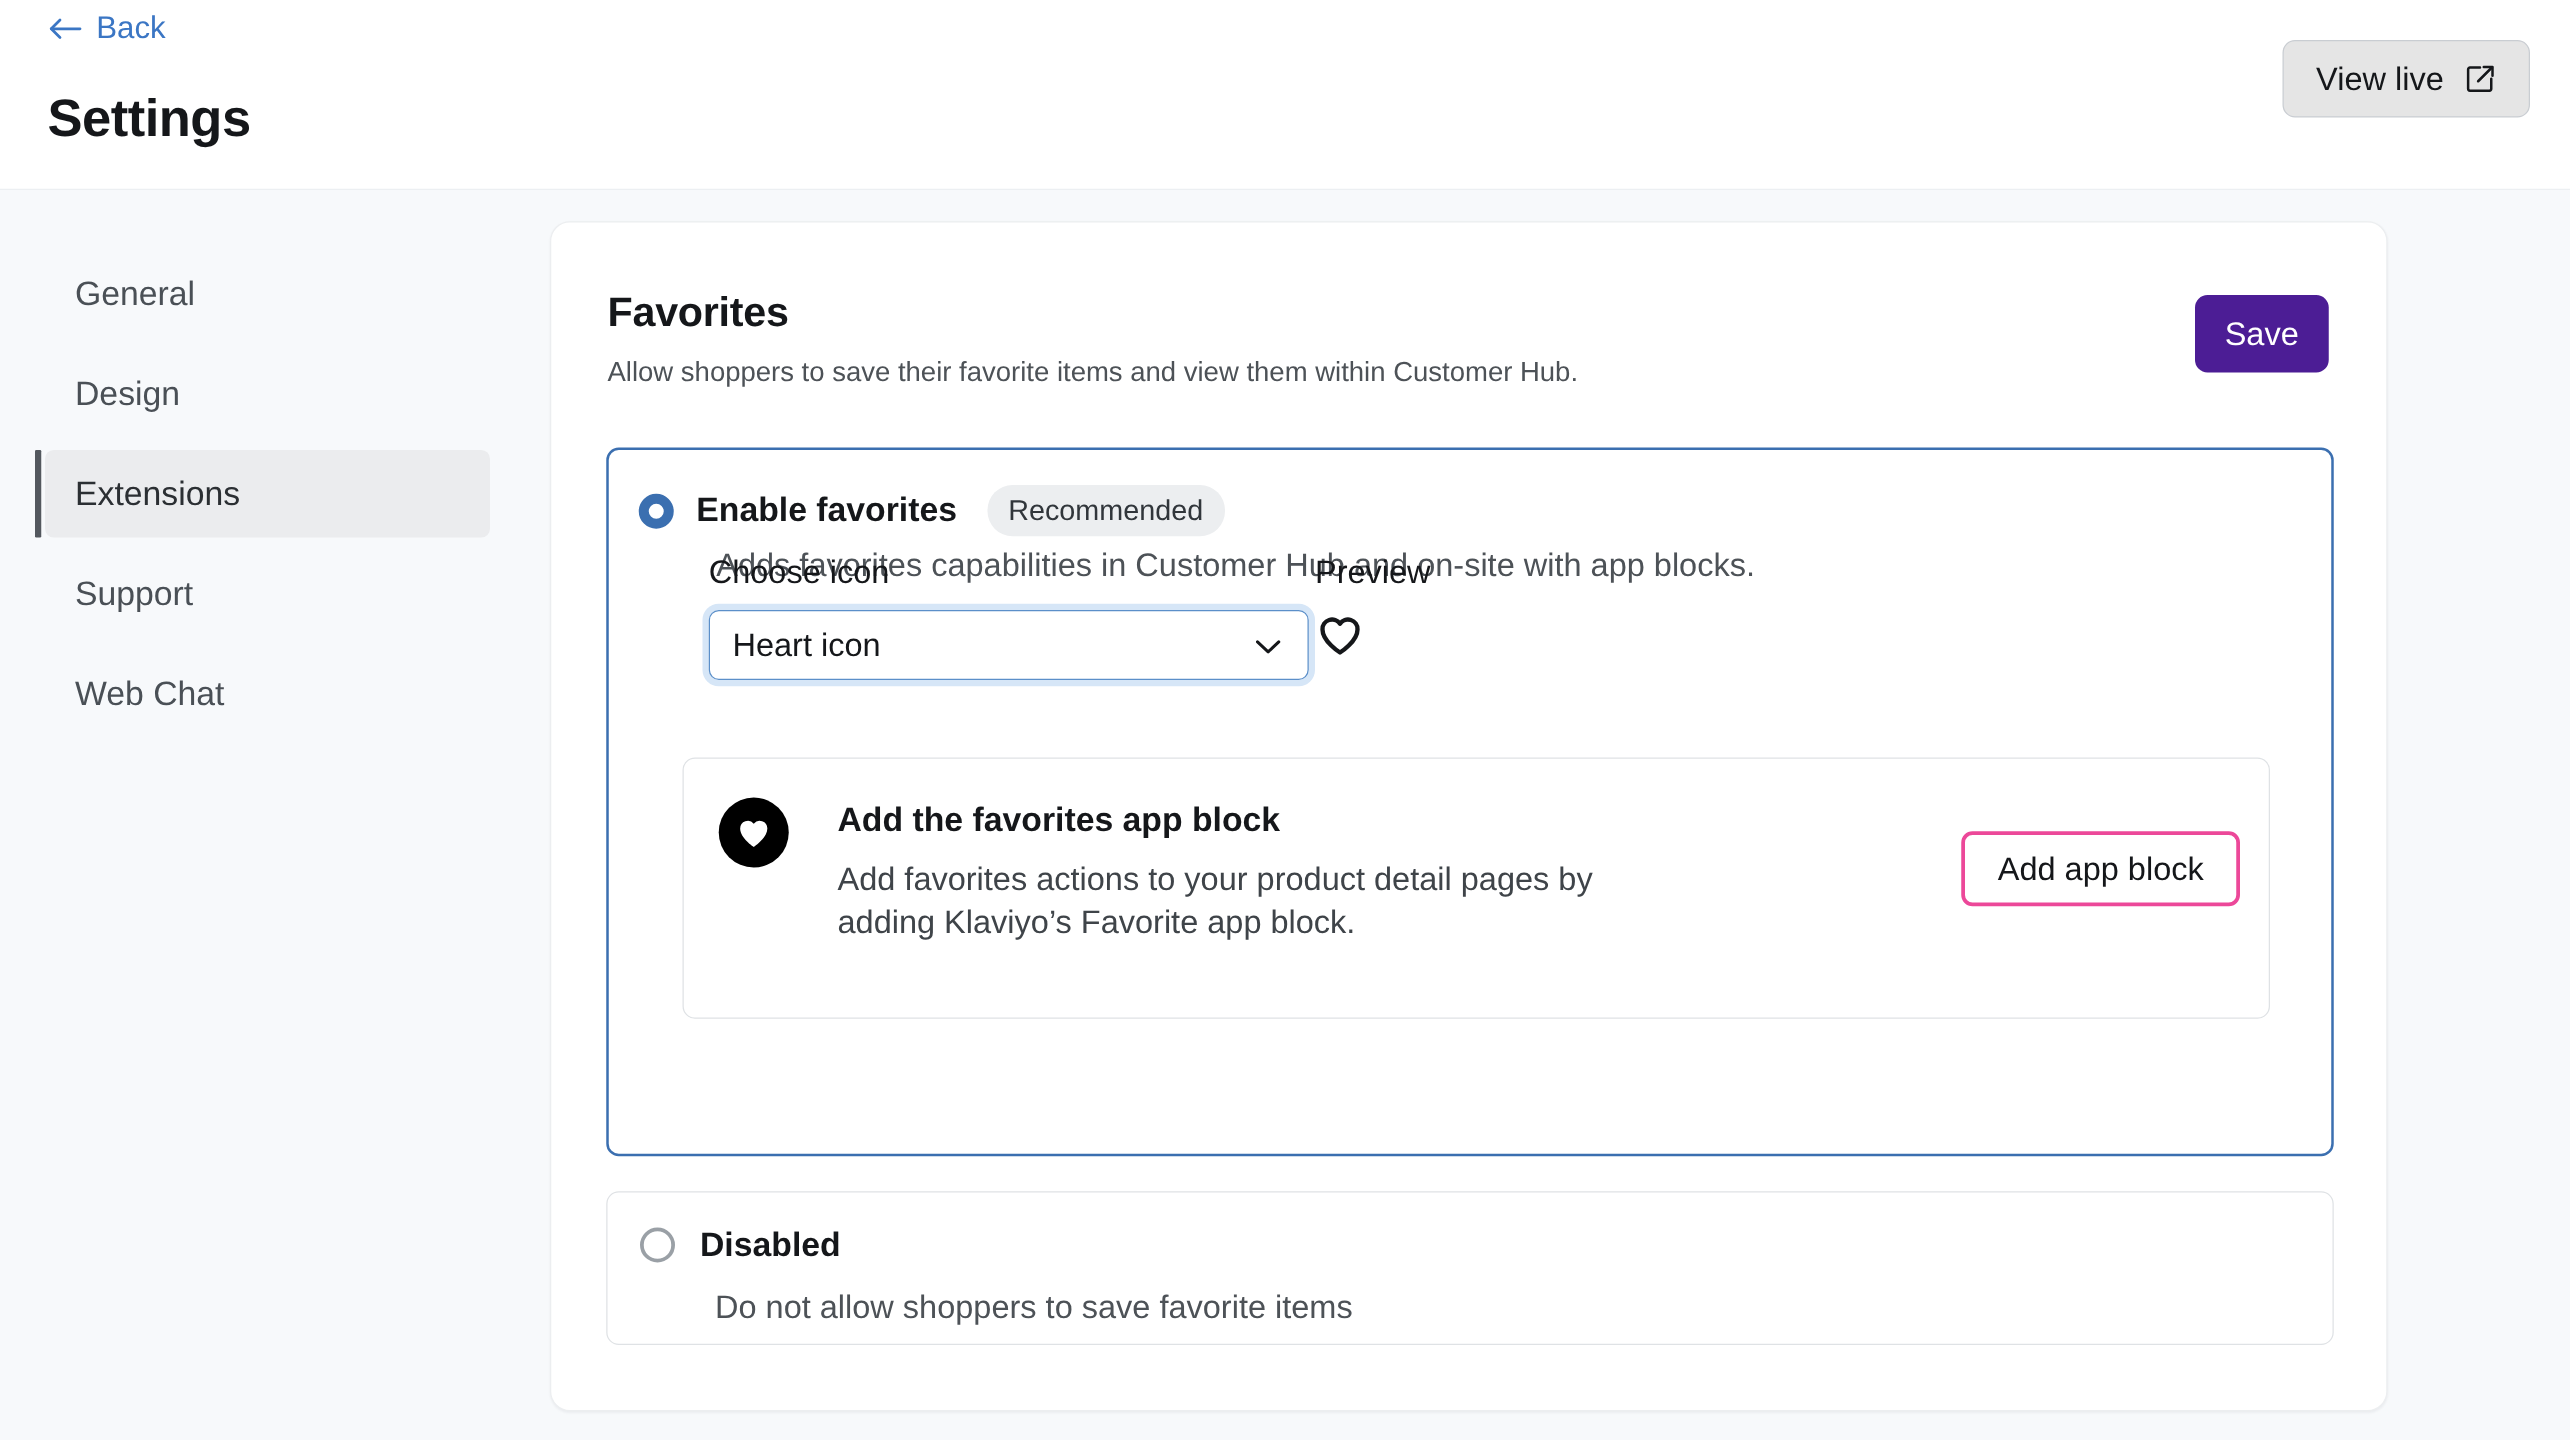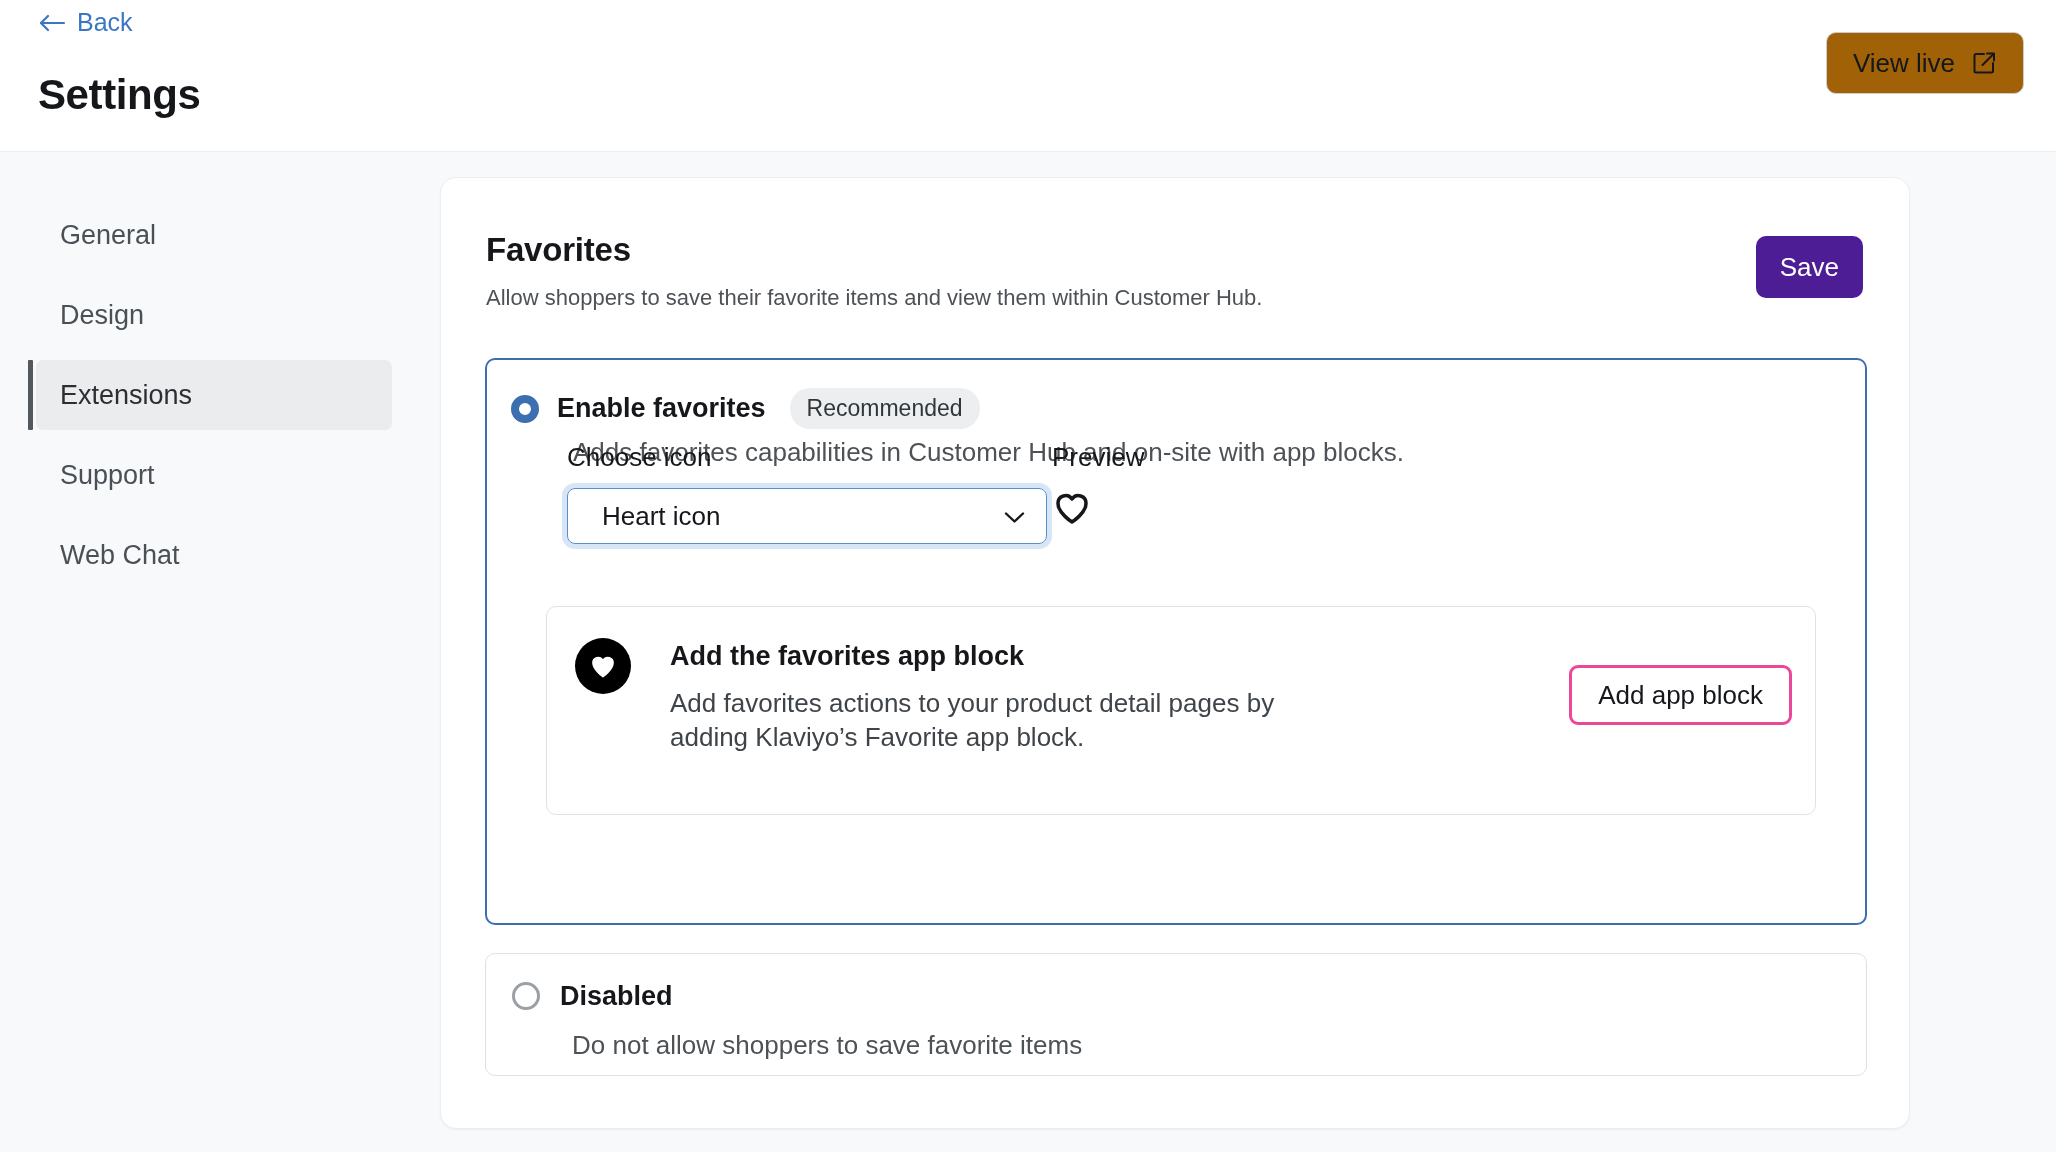--- a/index.html
+++ b/index.html
@@ -25,21 +25,21 @@
   .back-arrow { display: block; width: 28px; height: 22px; }
   .page-title {
     position: absolute; left: 38px; top: 74px;
     font-size: 42px; font-weight: 700; color: #15171a; letter-spacing: -0.4px;
     line-height: 1;
   }
   .view-live-btn {
     position: absolute; right: 32px; top: 32px;
     height: 62px; padding: 0 26px;
     display: flex; align-items: center; gap: 16px;
-    background: #a16207; border: 1px solid #c9cdd2; border-radius: 10px;
+    background: #e5e5e5; border: 1px solid #c9cdd2; border-radius: 10px;
     font-size: 26px; color: #15171a; cursor: pointer;
   }
   .ext-icon { display: block; width: 26px; height: 26px; }
 
   
   .sidebar { position: absolute; left: 0; top: 152px; width: 420px; padding-top: 48px; }
   .nav-item {
     position: relative; display: flex; align-items: center;
     height: 70px; margin: 0 28px 10px 36px; padding-left: 24px;
     font-size: 27px; color: #4a5056; border-radius: 7px; cursor: pointer;
@@ -91,21 +91,21 @@
   .field-label { position: absolute; font-size: 26px; color: #15171a; }
   .select-wrap {
     position: absolute; left: 80px; top: 128px; width: 480px; height: 56px;
     border-radius: 8px;
     box-shadow: 0 0 0 5px #d6e6f7;
   }
   .select-box {
     width: 100%; height: 100%;
     border: 1px solid #5b8fc9; border-radius: 8px; background: #ffffff;
     display: flex; align-items: center; justify-content: space-between;
-    padding: 0 18px 0 34px; font-size: 26px; color: #15171a; cursor: pointer;
+    padding: 0 18px 0 18px; font-size: 26px; color: #15171a; cursor: pointer;
   }
   .chev { display: block; width: 27px; height: 27px; }
   .preview-heart { position: absolute; left: 565px; top: 128px; width: 40px; height: 40px; }
 
   
   .appblock {
     position: absolute; left: 59px; top: 246px; width: 1270px; height: 209px;
     border: 1px solid #dfe2e5; border-radius: 10px; background: #ffffff;
   }
   .ab-icon {

